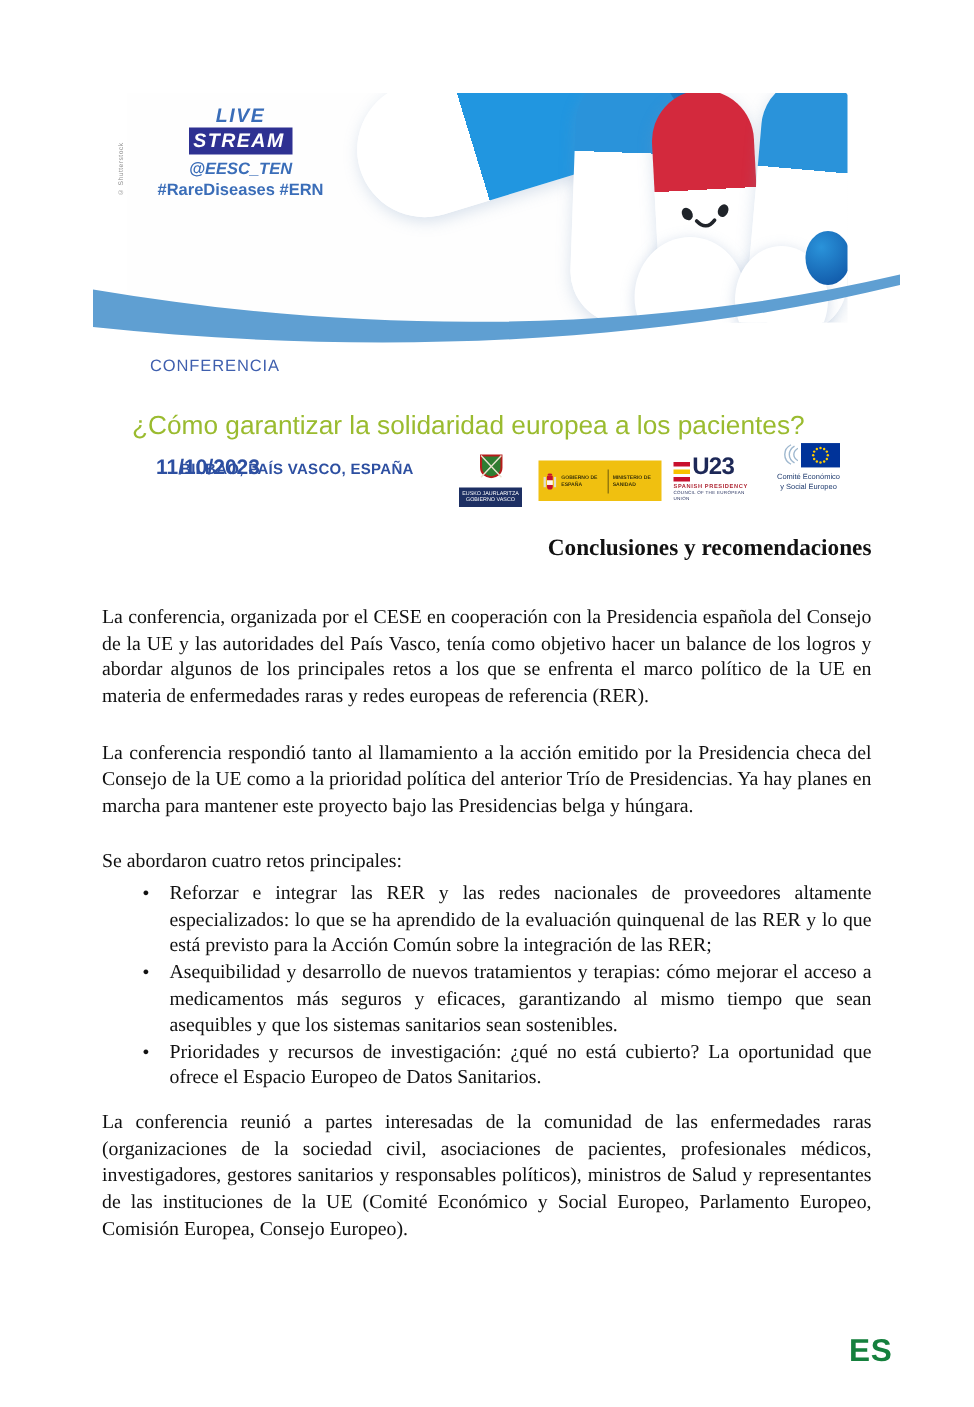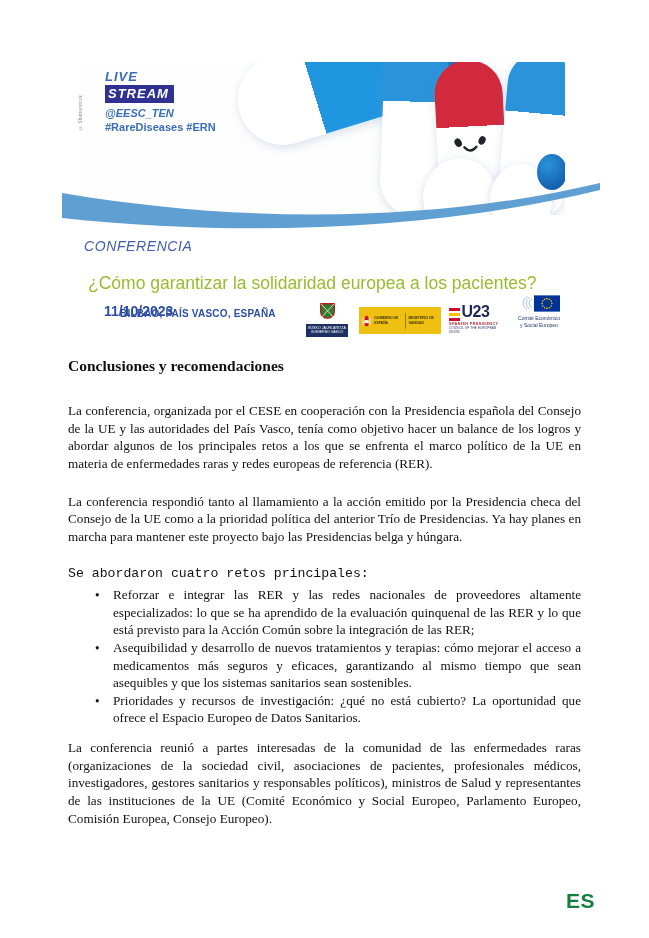--- a/index.html
+++ b/index.html
@@ -1,20 +1,20 @@
 <!DOCTYPE html>
 <html style="--title-green: #a4c23e; --title-green-bold: #9abb2f; --kicker-blue: #3f5fae; --stream-navy: #2e3192; --social-blue: #3a6db8; --date-navy: #2d4fa1; --swoosh-blue: #5f9fd2; --capsule-red: #d3293d; --spain-yellow: #f0c010; --eu-flag-blue: #003399; --eu-star-yellow: #ffcc00;"><head>
 <meta charset="utf-8">
 <style>
   html,body{margin:0;padding:0;background:#ffffff;}
   #page{position:relative;width:649px;height:938px;background:#fff;overflow:hidden;
         font-family:"Liberation Sans",sans-serif;}
 
   
-  #banner{position:absolute;left:85px;top:62px;width:480px;height:153px;background:#fefefe;overflow:hidden;}
+  #banner{position:absolute;left:85px;top:62px;width:480px;height:153px;background:#fefefe;overflow:hidden;text-align:center;}
   .capsule{position:absolute;box-shadow:0 3px 10px rgba(120,150,190,.28);}
   .cap-big{left:150px;top:-28px;width:232px;height:90px;border-radius:45px;
            transform:rotate(-17deg);
            background:linear-gradient(90deg,#ffffff 0 33%,#2196e0 33% 72%,#1268b8);}
   .cap-mid{left:297px;top:-14px;width:70px;height:168px;border-radius:35px;
            transform:rotate(2deg);
            background:linear-gradient(180deg,#2a93da 0 32%,#ffffff 32%);}
   .cap-smiley{left:352px;top:-2px;width:68px;height:158px;border-radius:34px;
            transform:rotate(-3deg);
            background:linear-gradient(180deg,var(--capsule-red,#d3293d) 0 42%,#ffffff 42%);}
@@ -36,22 +36,22 @@
   .stream-word{display:inline-block;font-style:italic;font-weight:800;font-size:13px;
                letter-spacing:1px;color:#fff;background:var(--stream-navy,#2e3192);
                padding:1px 5px 2px 3px;margin-top:1px;}
   .handle{font-style:italic;font-weight:700;font-size:11px;margin-top:4px;}
   .hashtags{font-weight:700;font-size:11px;margin-top:2px;}
 
   
   #swoosh{position:absolute;left:0;top:178px;width:649px;height:62px;pointer-events:none;}
 
   
-  .kicker{position:absolute;left:84px;top:238px;font-size:14px;letter-spacing:.6px;
-          color:var(--kicker-blue,#3f5fae);font-style:italic;}
+  .kicker{position:absolute;left:100px;top:238px;font-size:11px;letter-spacing:.6px;
+          color:var(--kicker-blue,#3f5fae);}
   .title1{position:absolute;left:88px;top:252px;font-size:17.5px;white-space:nowrap;
           color:var(--title-green,#a4c23e);}
   .title2{position:absolute;left:88px;top:273px;font-size:17.5px;font-weight:400;white-space:nowrap;
           color:var(--title-green-bold,#9abb2f);}
   .date-line{position:absolute;left:104px;top:303px;font-size:14px;font-weight:700;
           color:var(--date-navy,#2d4fa1);}
   .loc-line{position:absolute;left:88px;top:308px;font-size:10px;font-weight:700;letter-spacing:.2px;
           color:var(--date-navy,#2d4fa1);margin-left:32px;}
 
   
@@ -72,23 +72,23 @@
   .u23{font-size:16px;font-weight:800;color:#1d2857;letter-spacing:-.5px;}
   .eu23-sub1{font-size:3.8px;font-weight:700;color:#b02a37;letter-spacing:.4px;margin-top:1px;}
   .eu23-sub2{font-size:3px;color:#1d2857;letter-spacing:.2px;}
   .logo-eesc{left:508px;top:294px;width:62px;text-align:center;}
   .eesc-top{display:flex;align-items:center;justify-content:center;gap:2px;}
   .eesc-text{font-size:5px;line-height:1.3;color:#1f3b6e;margin-top:3px;}
 
   
   .doc{position:absolute;left:68px;top:357px;width:513px;color:#111;
        font-family:"Liberation Serif",serif;}
-  .doc h2{font-size:15.5px;font-weight:700;text-align:left;margin:0 0 27px;}
+  .doc h2{font-size:15.5px;font-weight:700;text-align:right;margin:0 0 27px;}
   .doc p{font-size:13.2px;line-height:1.335;text-align:justify;margin:0 0 20px;}
-  .doc p.intro-list{margin-bottom:3px;text-align:left;font-family:Liberation Mono, monospace;}
+  .doc p.intro-list{margin-bottom:3px;text-align:left;}
   .doc ul{margin:0 0 12px 27px;padding:0;list-style:none;}
   .doc li{font-size:13.2px;line-height:1.335;text-align:justify;padding-left:18px;position:relative;}
   .doc li::before{content:"●";position:absolute;left:0;top:4px;font-size:7.5px;}
 
   .lang-badge{position:absolute;left:566px;top:889px;font-size:21px;font-weight:700;color:#15803d;
               font-family:"Liberation Sans",sans-serif;letter-spacing:.5px;}
 </style>
 </head>
 <body>
 

